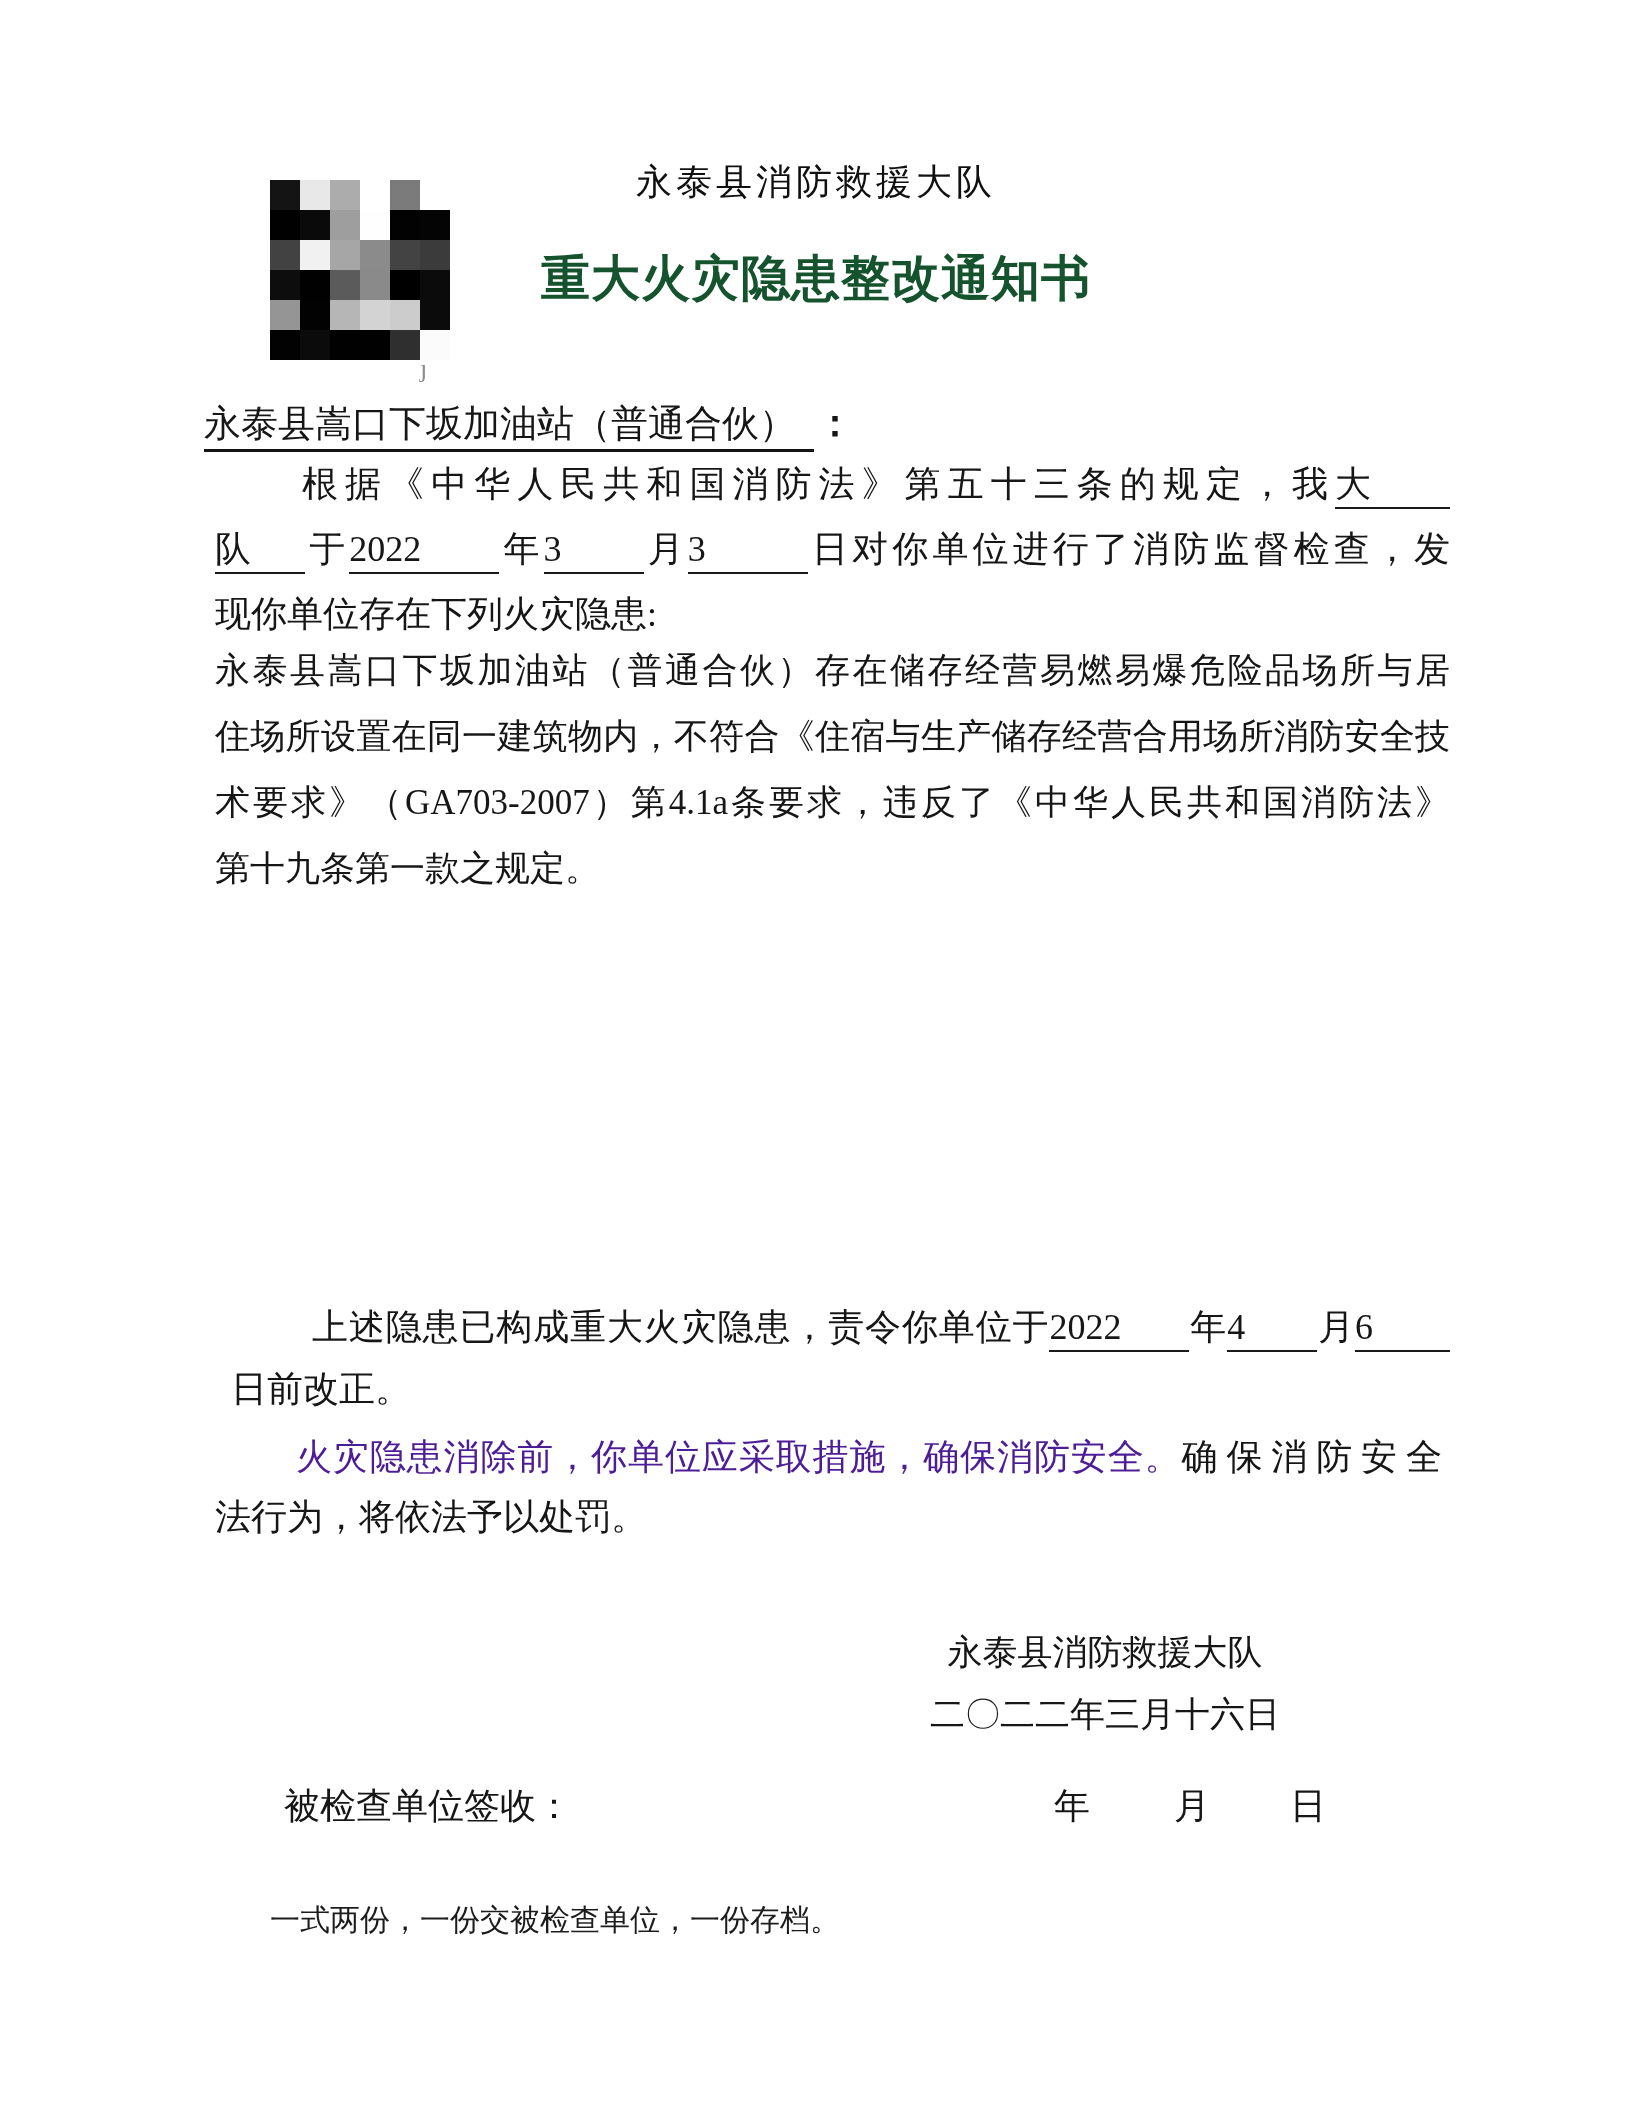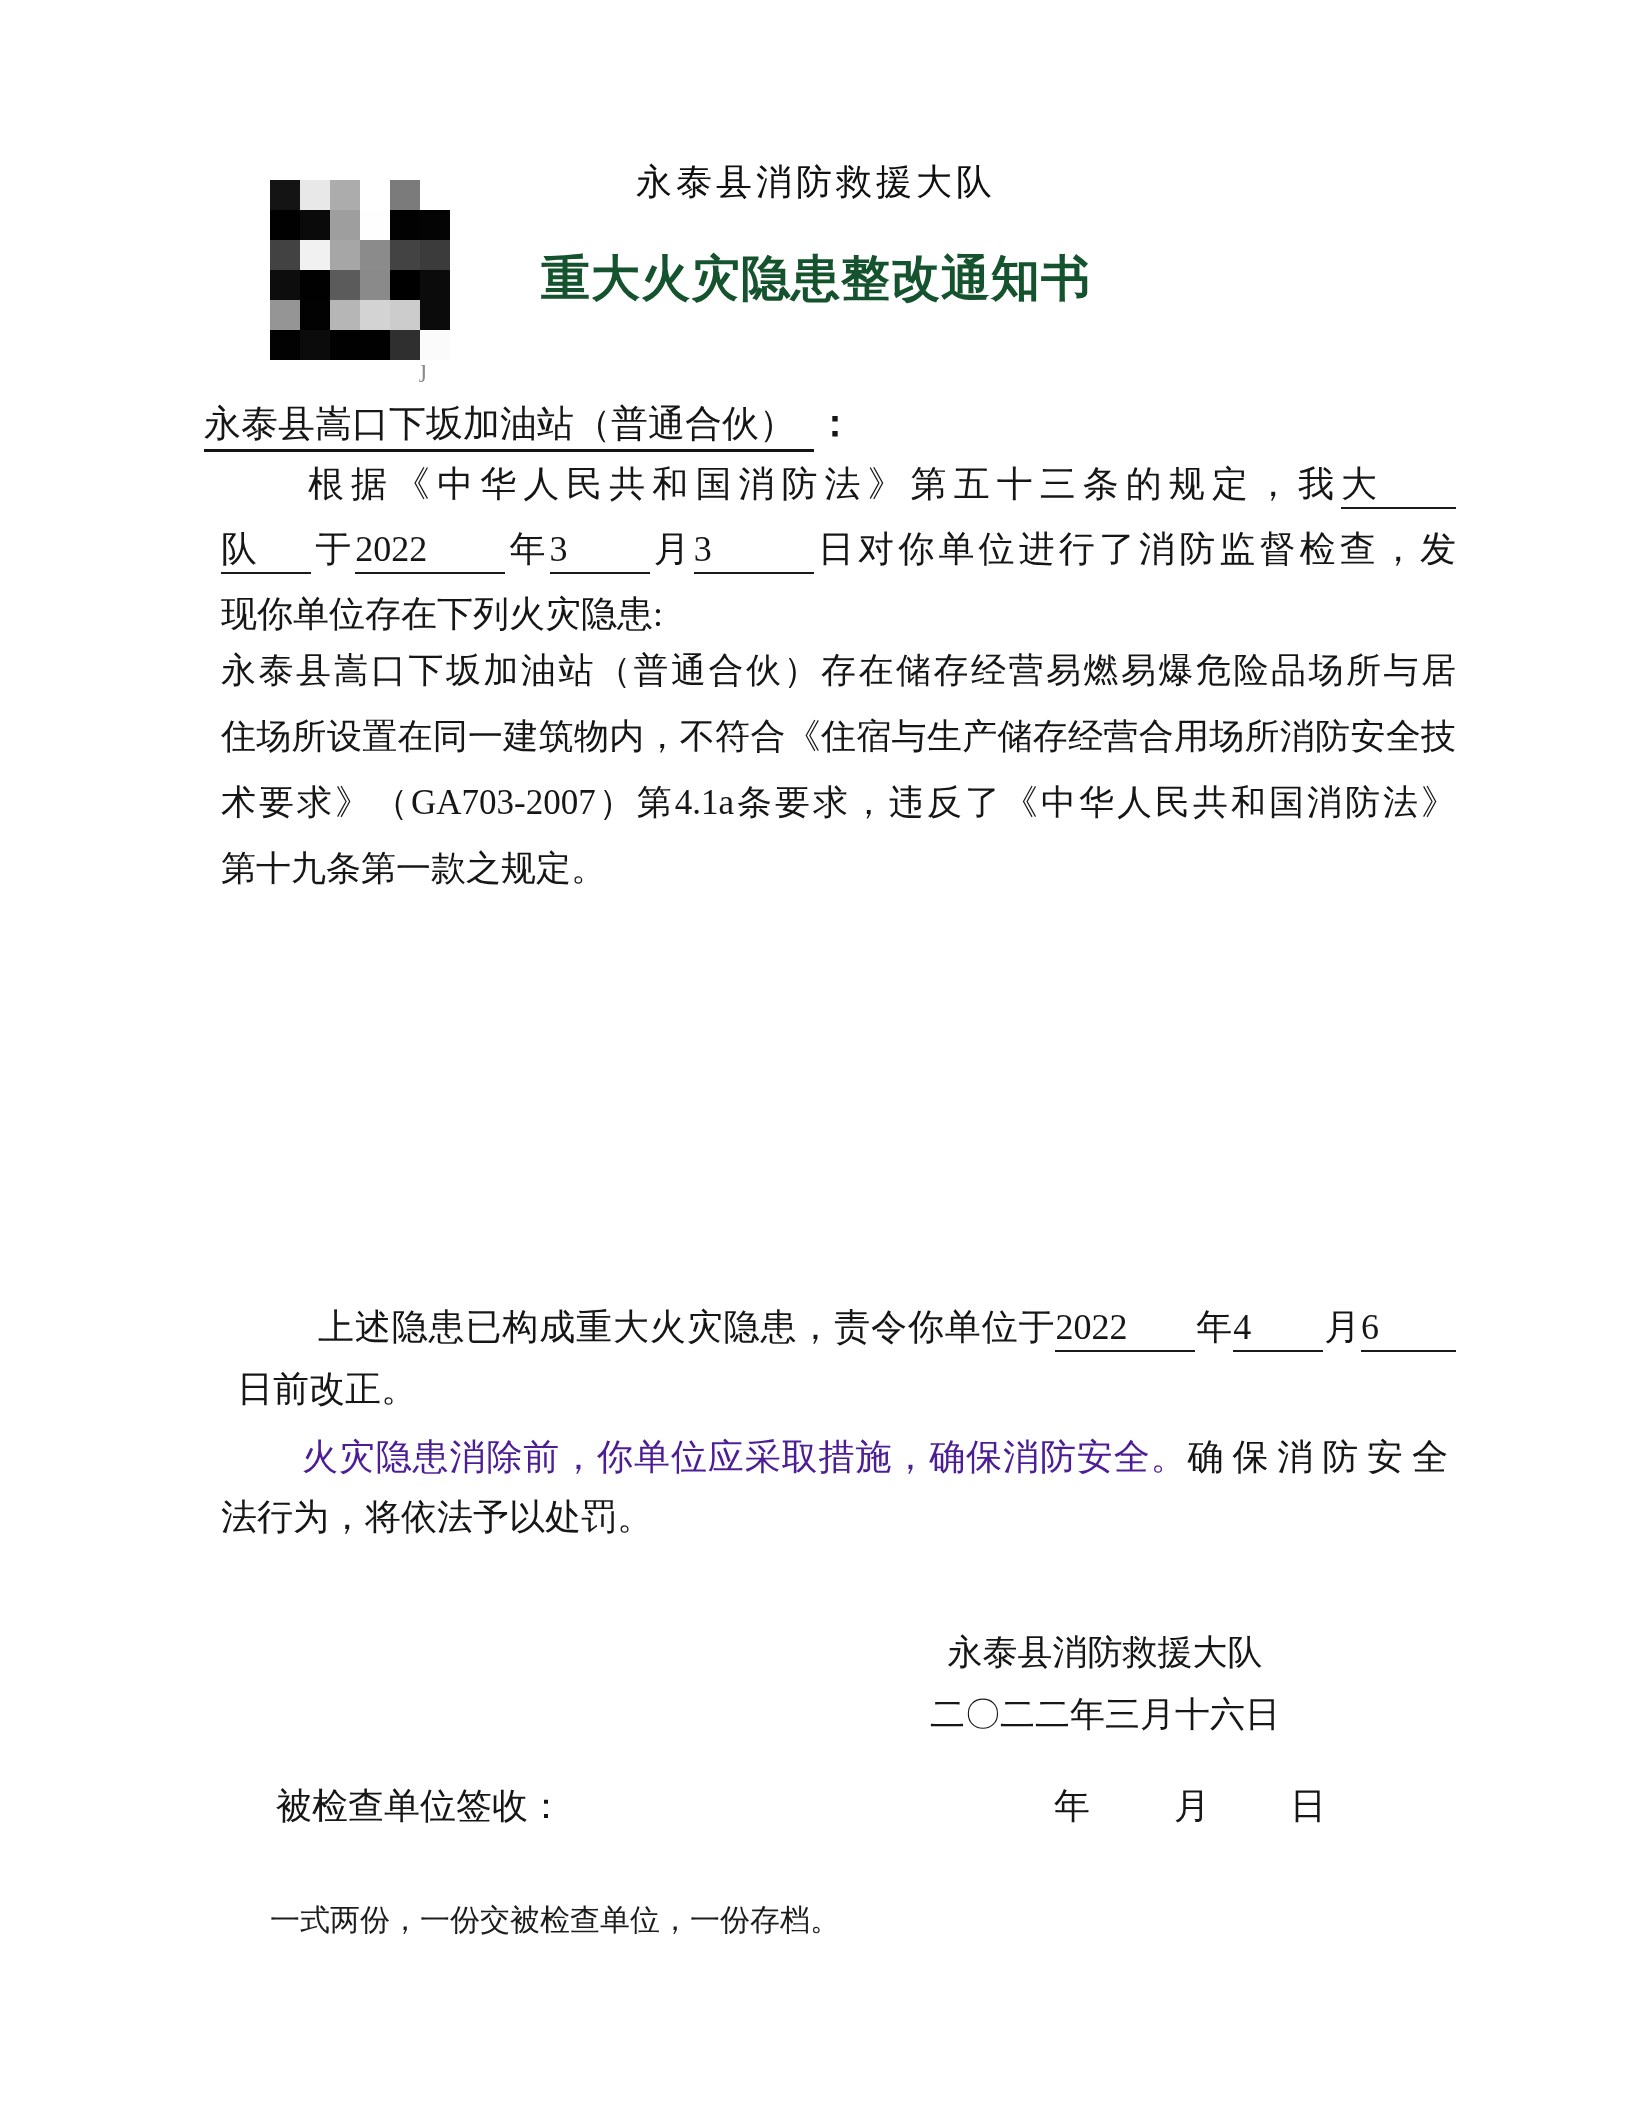--- a/index.html
+++ b/index.html
@@ -20,21 +20,21 @@
   .doc-title { position:absolute; left:0; top:248px; width:100%; text-align:center;
     font-family:"Liberation Sans","DejaVu Sans",sans-serif; font-weight:700;
     font-size:49px; line-height:60px; letter-spacing:1px; color:#14532d; }
   .doc-number { position:absolute; right:197px; top:336px; font-size:36px; line-height:46px; }
 
   .addressee { position:absolute; left:204px; top:398px; font-size:37px; }
   .addr-underline { display:inline-block; border-bottom:3px solid #141414;
     padding-right:18px; line-height:50px; }
   .addr-colon { font-weight:700; font-size:38px; padding-left:2px; }
 
-  .blocktxt { position:absolute; left:221px; width:1235px; font-size:36px; }
+  .blocktxt { position:absolute; left:215px; width:1235px; font-size:36px; }
   .intro   { top:452px; }
   .hazard  { top:638px; font-size:35px; }
   .order   { top:1296px; }
   .warning { top:1426px; }
 
   .line   { line-height:65px; height:65px; }
   .line66 { line-height:66px; height:66px; }
   .line62 { line-height:62px; height:62px;margin-left:16px; }
   .line61 { line-height:61px; height:61px; }
   .jline  { text-align:justify; text-align-last:justify; }
@@ -48,21 +48,21 @@
   .bold-hei { font-family:"Liberation Sans","DejaVu Sans",sans-serif; font-weight:400; color:#4c1d95; }
   .spread { letter-spacing:8px; }
 
   .signature { position:absolute; left:900px; top:1628px; width:410px; text-align:center;
     font-size:35px; }
   .signature .sig-line { line-height:50px; }
   .signature .sig-date { margin-top:12px; }
 
   .receipt { position:absolute; left:0; top:1782px; width:100%; height:48px; font-size:36px; }
   .receipt span { position:absolute; line-height:48px; }
-  .receipt .r-label { left:276px; }
+  .receipt .r-label { left:284px; }
   .receipt .r-year  { left:1054px; }
   .receipt .r-month { left:1174px; }
   .receipt .r-day   { left:1290px; }
 
   .footnote { position:absolute; left:270px; top:1898px; font-size:30px; line-height:44px;
     color:#1c1c1c; }
 </style>
 </head>
 <body>
 

